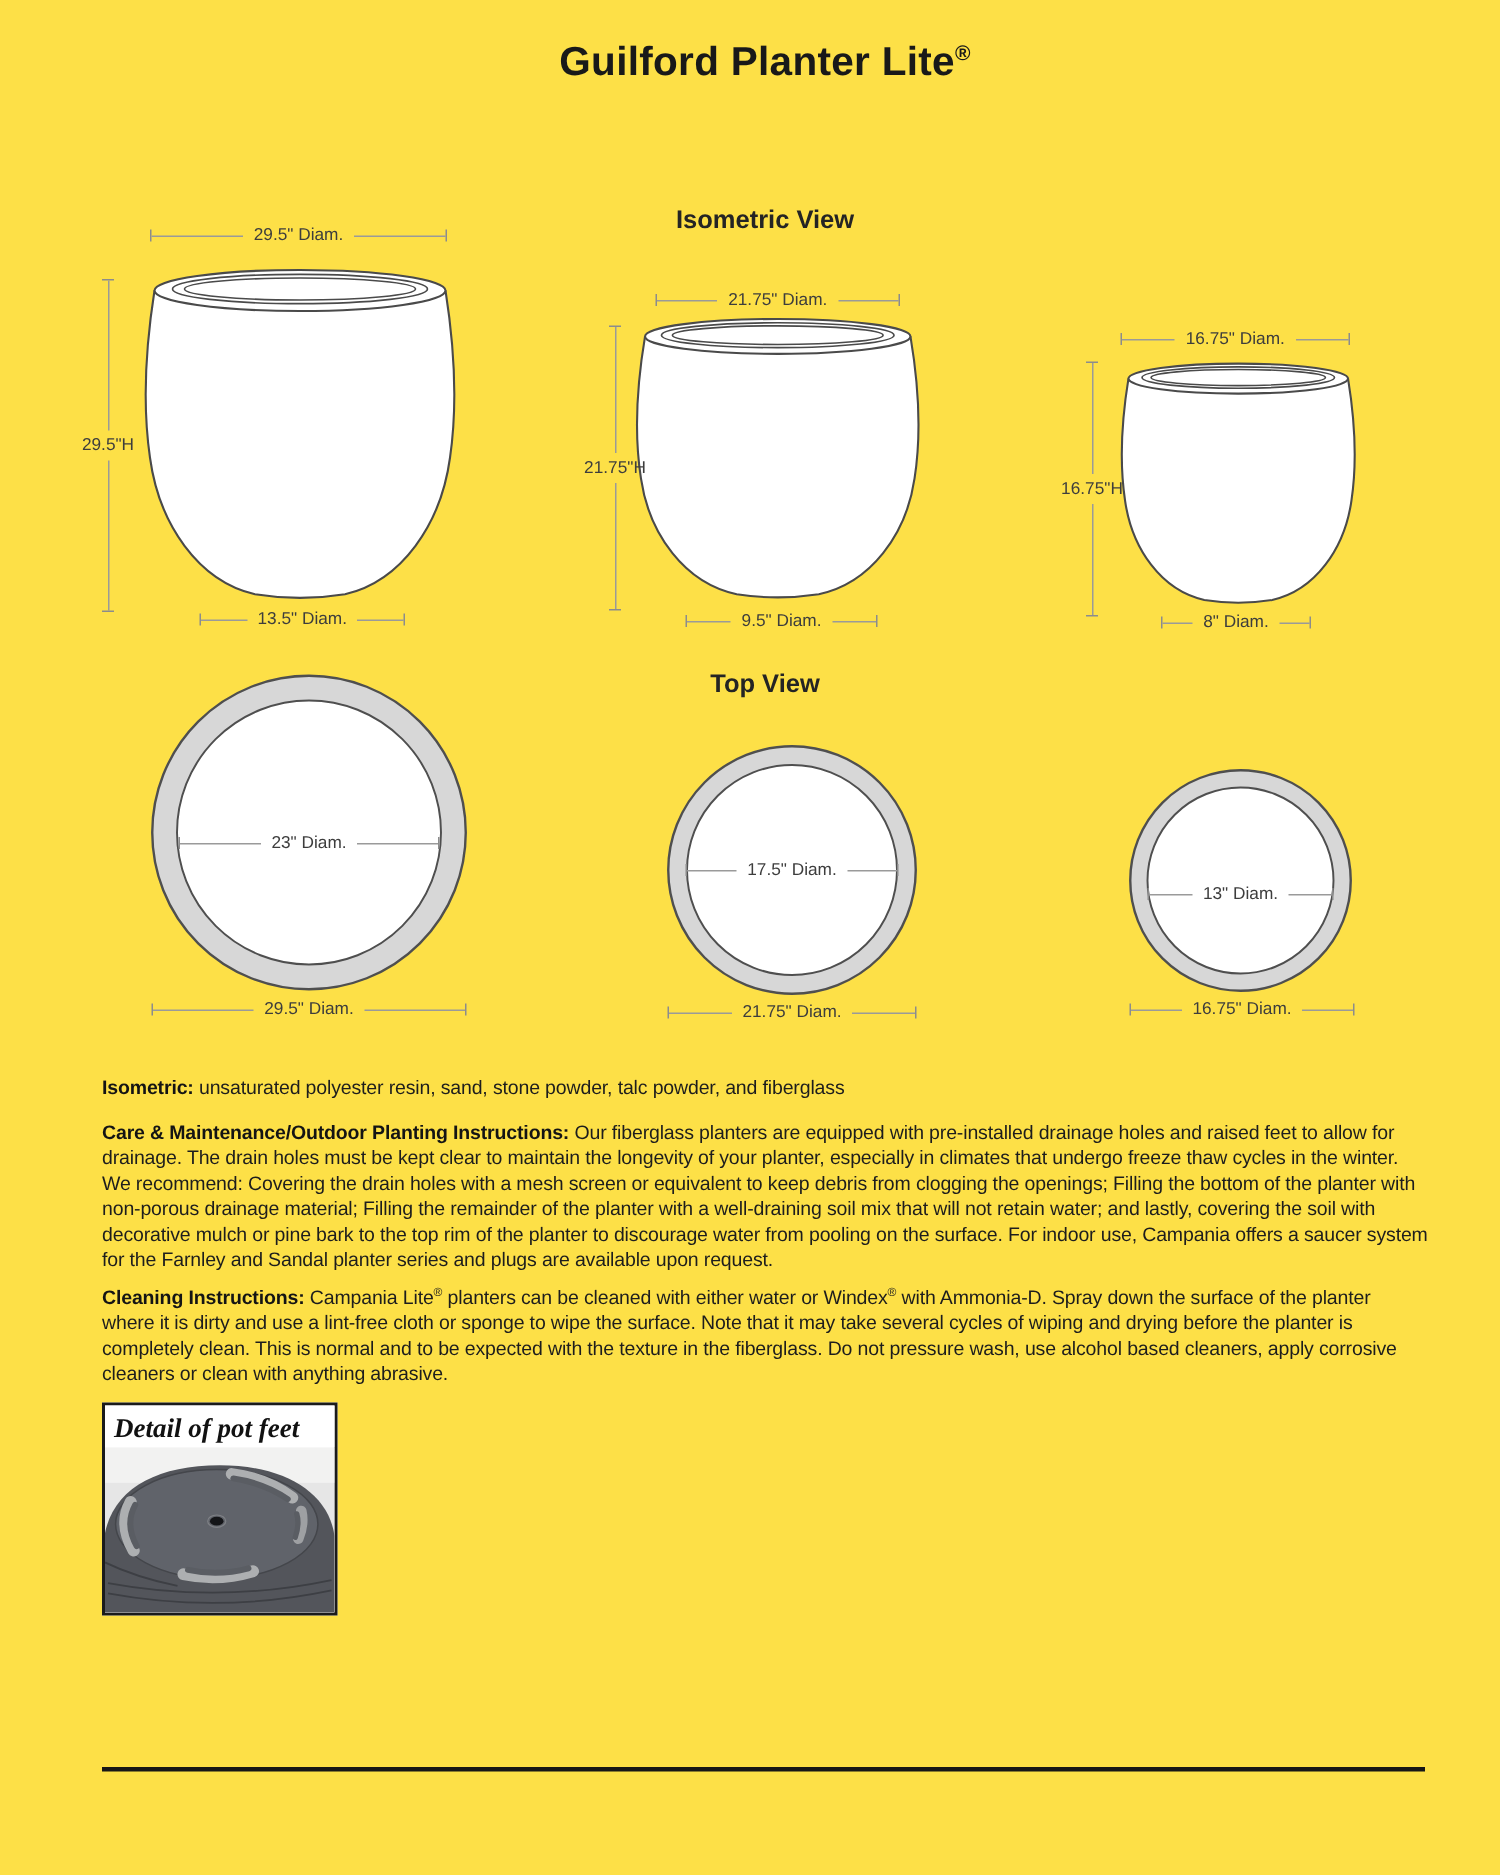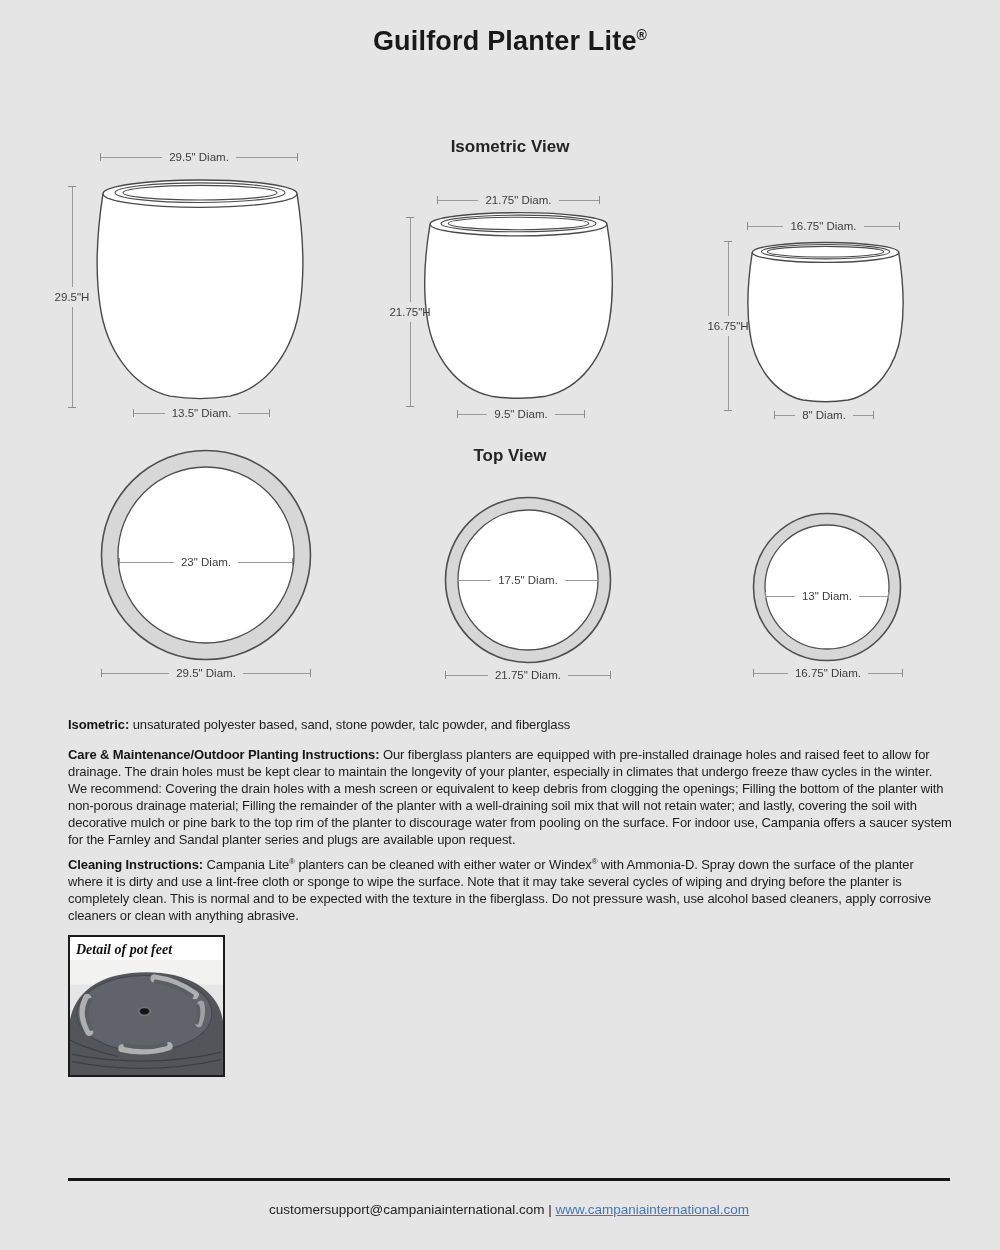--- a/index.html
+++ b/index.html
@@ -1,19 +1,19 @@
 <!DOCTYPE html>
 <html><head>
 <meta charset="utf-8">
 <style>
   * { margin:0; padding:0; box-sizing:border-box; }
   html,body { background:#ffffff; }
   .page {
     position:relative; width:1000px; height:1250px; margin:0 auto;
-    background:#e5e5e5; overflow:hidden;
+    background:#fde047; overflow:hidden;
     font-family:"Liberation Sans", sans-serif; color:#1c1c1c;
   }
   .doc-title {
     position:absolute; left:10px; top:26px; width:1000px;
     text-align:center; font-size:27px; font-weight:bold; color:#191919;
     letter-spacing:0.2px;
   }
   .doc-title sup { font-size:14px; vertical-align:super; }
   .section-heading {
     position:absolute; left:10px; width:1000px; text-align:center;
@@ -41,21 +41,21 @@
   .textblock b { color:#141414; }
   .textblock sup { font-size:8px; }
   
   .detail-box {
     position:absolute; left:68px; top:935px; width:157px; height:142px;
     border:2px solid #1b1b1b; background:#ffffff;
     display:flex; flex-direction:column;
   }
   .detail-label {
     font-family:"Liberation Serif", serif; font-style:italic; font-weight:bold;
-    font-size:14px; color:#111; padding:5px 0 2px 6px; background:#fff;
+    font-size:18px; color:#111; padding:5px 0 2px 6px; background:#fff;
   }
   .detail-photo { flex:1; display:block; }
   
   .footer-rule { position:absolute; left:68px; top:1178px; width:882px; height:3px; background:#161616; }
   .footer-line { position:absolute; left:68px; width:882px; text-align:center; font-size:13.5px; color:#222; }
   .footer-link { text-decoration:underline; }
 </style>
 </head>
 <body>
 
@@ -201,21 +201,21 @@
       <span class="tick"></span>
   </div>
   <div class="hdim" style="left:753px; top:666px; width:150px;">
     <span class="tick"></span>
       <span class="seg"></span>
     <span class="dlabel">16.75" Diam.</span>
     <span class="seg"></span>
       <span class="tick"></span>
   </div>
 
-  <p class="textblock" style="top:716px;"><b>Isometric:</b><span> unsaturated polyester based, sand, stone powder, talc powder, and fiberglass</span></p>
+  <p class="textblock" style="top:716px;"><b>Isometric:</b><span> unsaturated polyester resin, sand, stone powder, talc powder, and fiberglass</span></p>
 
   <p class="textblock" style="top:746px;"><b>Care &amp; Maintenance/Outdoor Planting Instructions:</b><span> Our fiberglass planters are equipped with pre-installed drainage holes and raised feet to allow for drainage. The drain holes must be kept clear to maintain the longevity of your planter, especially in climates that undergo freeze thaw cycles in the winter. We recommend: Covering the drain holes with a mesh screen or equivalent to keep debris from clogging the openings; Filling the bottom of the planter with non-porous drainage material; Filling the remainder of the planter with a well-draining soil mix that will not retain water; and lastly, covering the soil with decorative mulch or pine bark to the top rim of the planter to discourage water from pooling on the surface. For indoor use, Campania offers a saucer system for the Farnley and Sandal planter series and plugs are available upon request.</span></p>
 
   <p class="textblock" style="top:853px;"><b>Cleaning Instructions:</b><span> Campania Lite</span><sup>®</sup><span> planters can be cleaned with either water or Windex</span><sup>®</sup><span> with Ammonia-D. Spray down the surface of the planter where it is dirty and use a lint-free cloth or sponge to wipe the surface. Note that it may take several cycles of wiping and drying before the planter is completely clean. This is normal and to be expected with the texture in the fiberglass. Do not pressure wash, use alcohol based cleaners, apply corrosive cleaners or clean with anything abrasive.</span></p>
 
   <div class="detail-box">
     <div class="detail-label">Detail of pot feet</div>
     <svg class="detail-photo" viewBox="0 0 152 112" preserveAspectRatio="none">
       <rect width="152" height="112" fill="#e6e6e6"></rect>
       <rect x="0" y="0" width="152" height="24" fill="#f2f2f1"></rect>
@@ -231,17 +231,14 @@
         <path d="M 20 39 Q 13 52 21 67" stroke="#5a5d63" stroke-width="4"></path>
         <path d="M 126 61 Q 129 52 127 45" stroke="#5a5d63" stroke-width="3.5"></path>
         <path d="M 55 83 Q 75 87.5 95 82" stroke="#5a5d63" stroke-width="4"></path>
       </g>
       <ellipse cx="74" cy="50" rx="4.5" ry="3" fill="#141518"></ellipse>
       <ellipse cx="74" cy="50" rx="6" ry="4.2" fill="none" stroke="#7e8085" stroke-width="0.8"></ellipse>
     </svg>
   </div>
 
   <div class="footer-rule"></div>
-  <div class="footer-line" style="top:1202px;">
-    <span>customersupport@campaniainternational.com</span><span> | </span><a href="#" class="footer-link" id="site-link" style="color: rgb(74, 118, 173);">www.campaniainternational.com</a>
-  </div>
 
 </div>
 
 </body></html>

